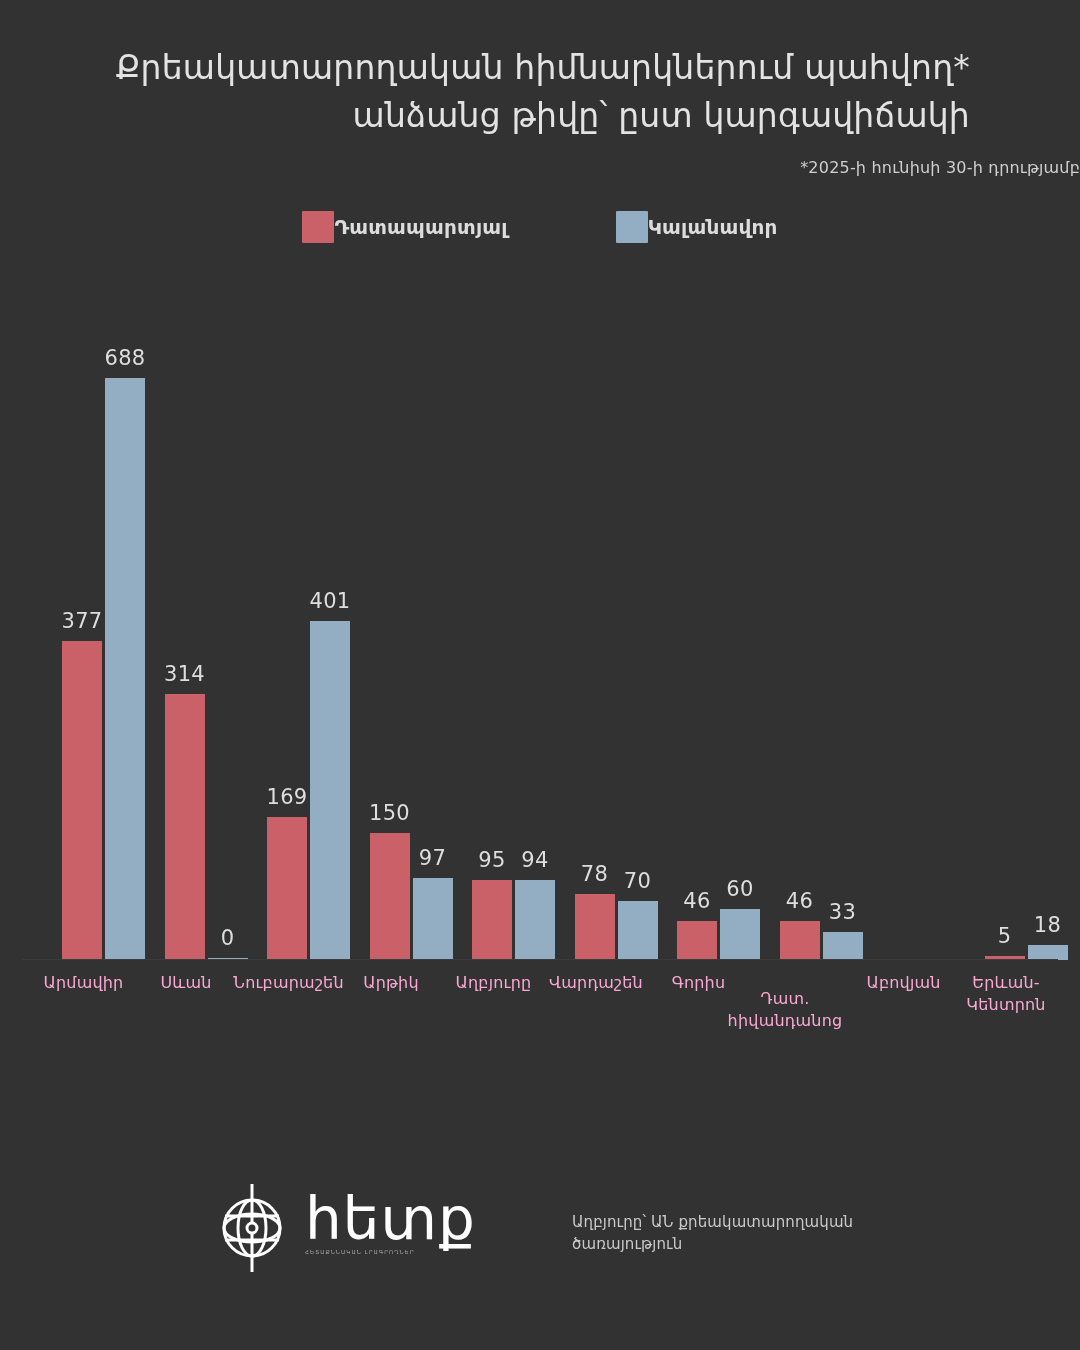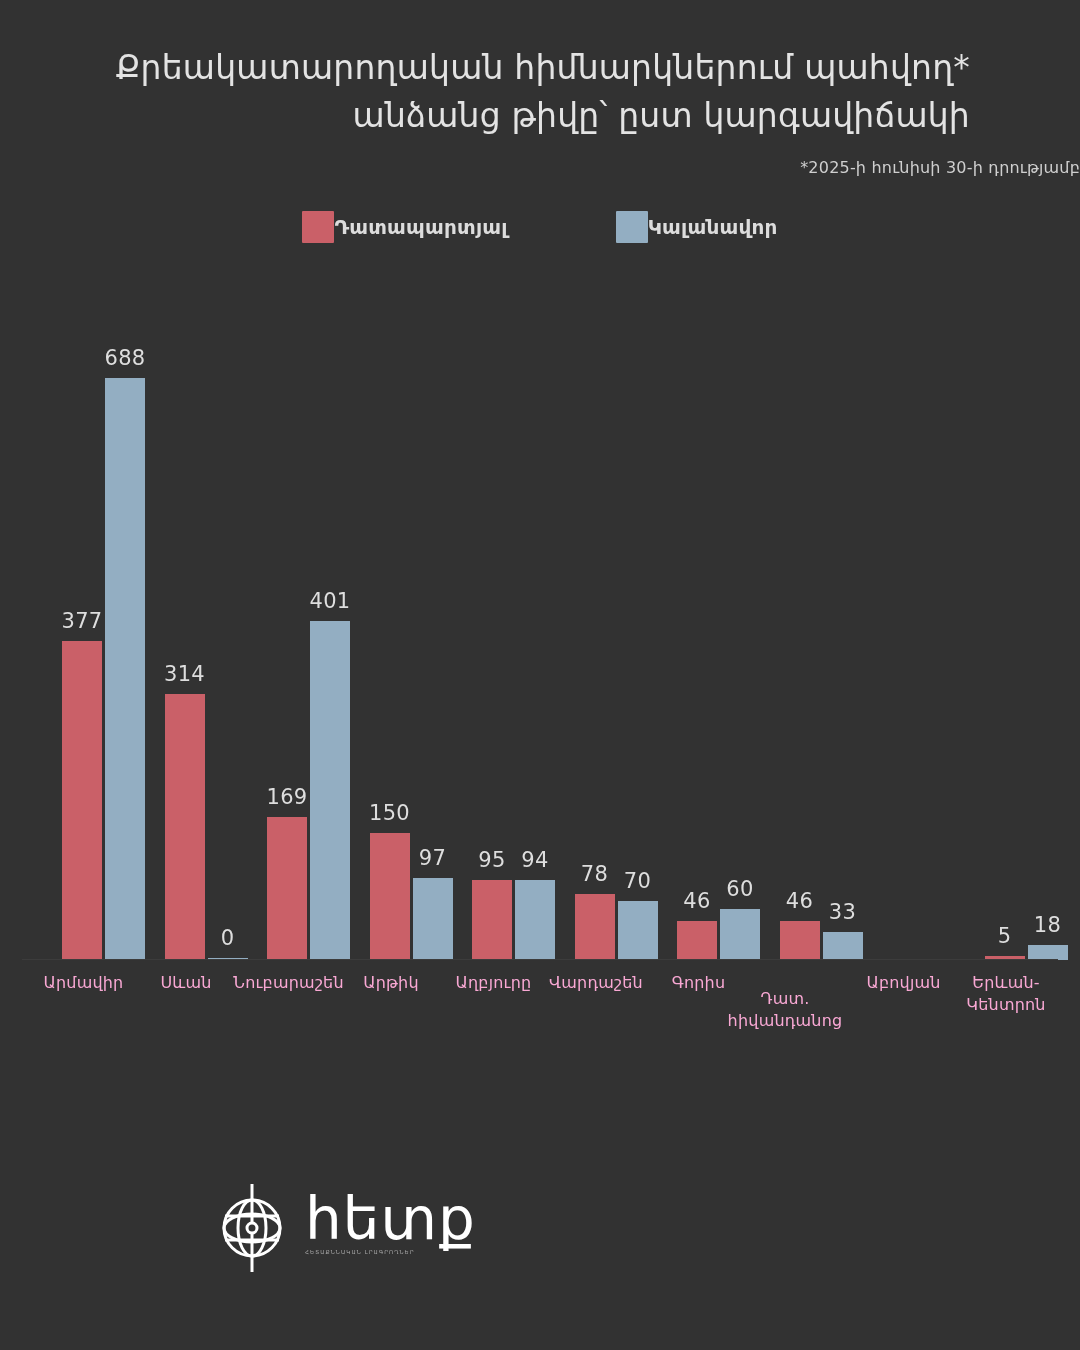--- a/index.html
+++ b/index.html
@@ -287,13 +287,14 @@
       <g stroke="#ffffff" stroke-width="3" fill="none">
         <path d="M37 2 V90"></path>
       </g>
       <circle cx="37" cy="46" r="5" fill="#323232" stroke="#ffffff" stroke-width="3"></circle>
     </svg>
     <div class="brand-text">
       <div class="brand-word">հետք</div>
       <div class="brand-tagline">ՀԵՏԱՔՆՆԱԿԱՆ ԼՐԱԳՐՈՂՆԵՐ</div>
     </div>
   </div>
+  <div class="source">Աղբյուրը՝ ԱՆ քրեակատարողական ծառայություն</div>
 </div>
 
 </body></html>

